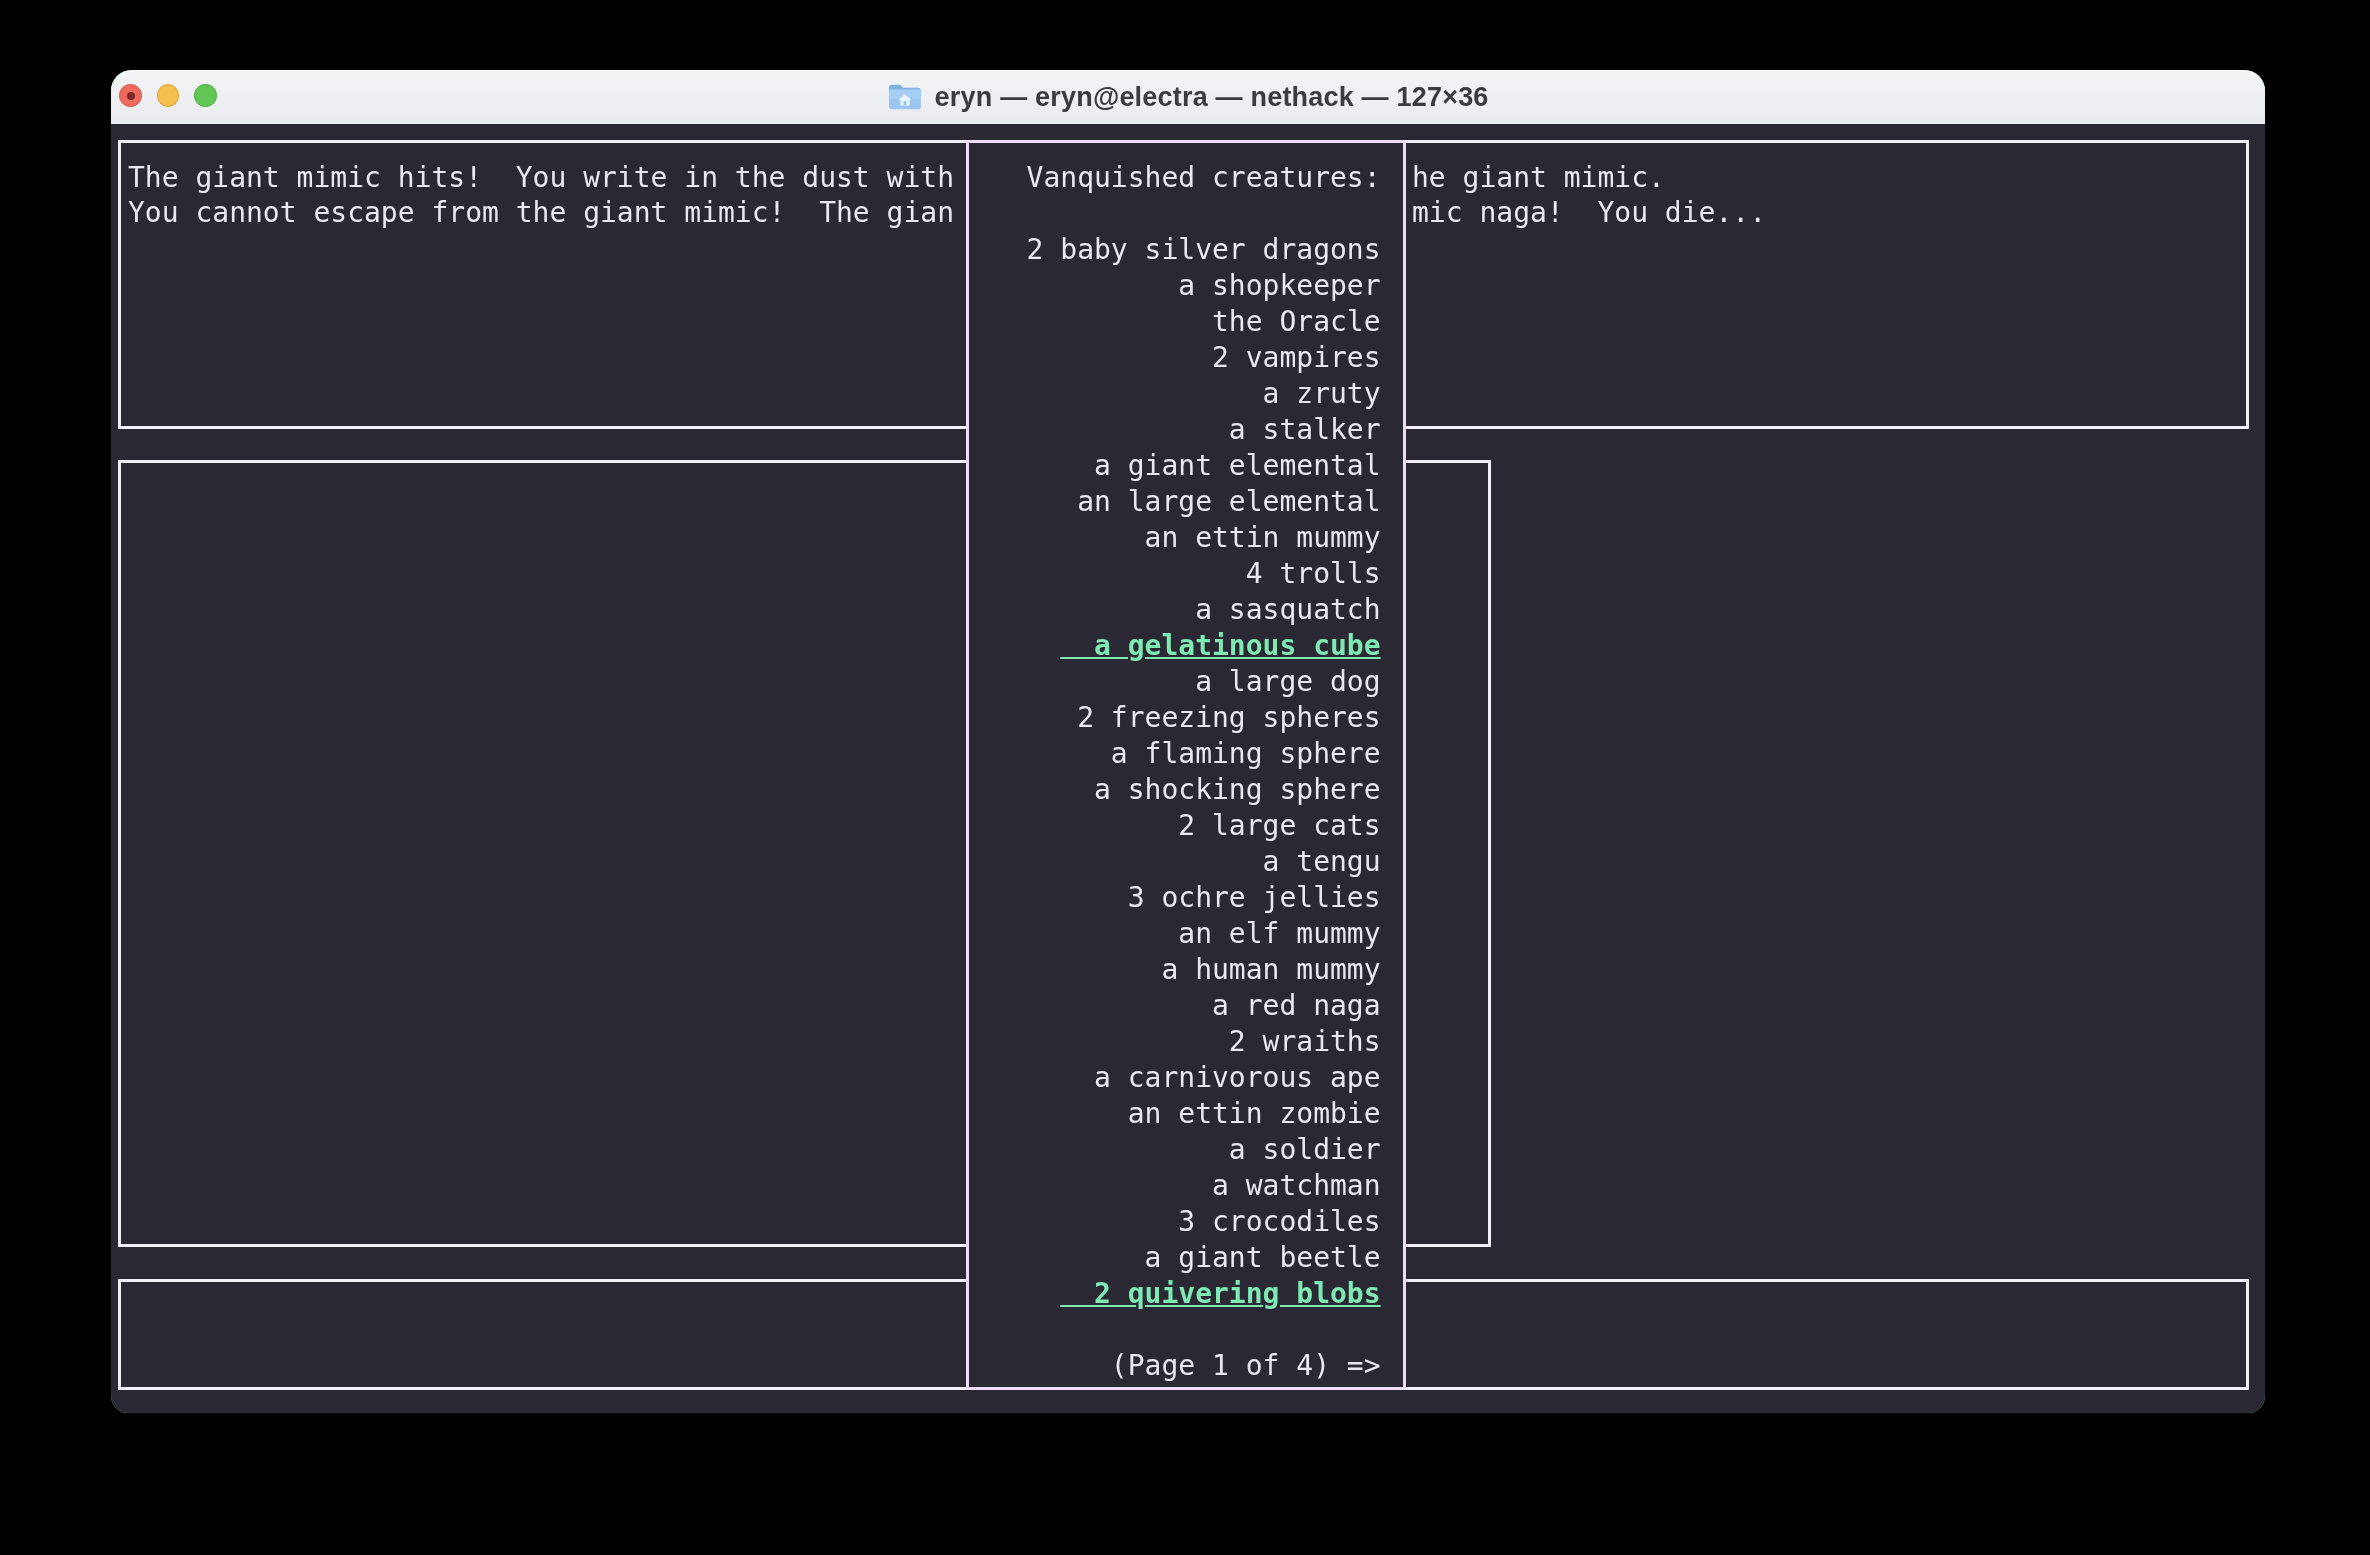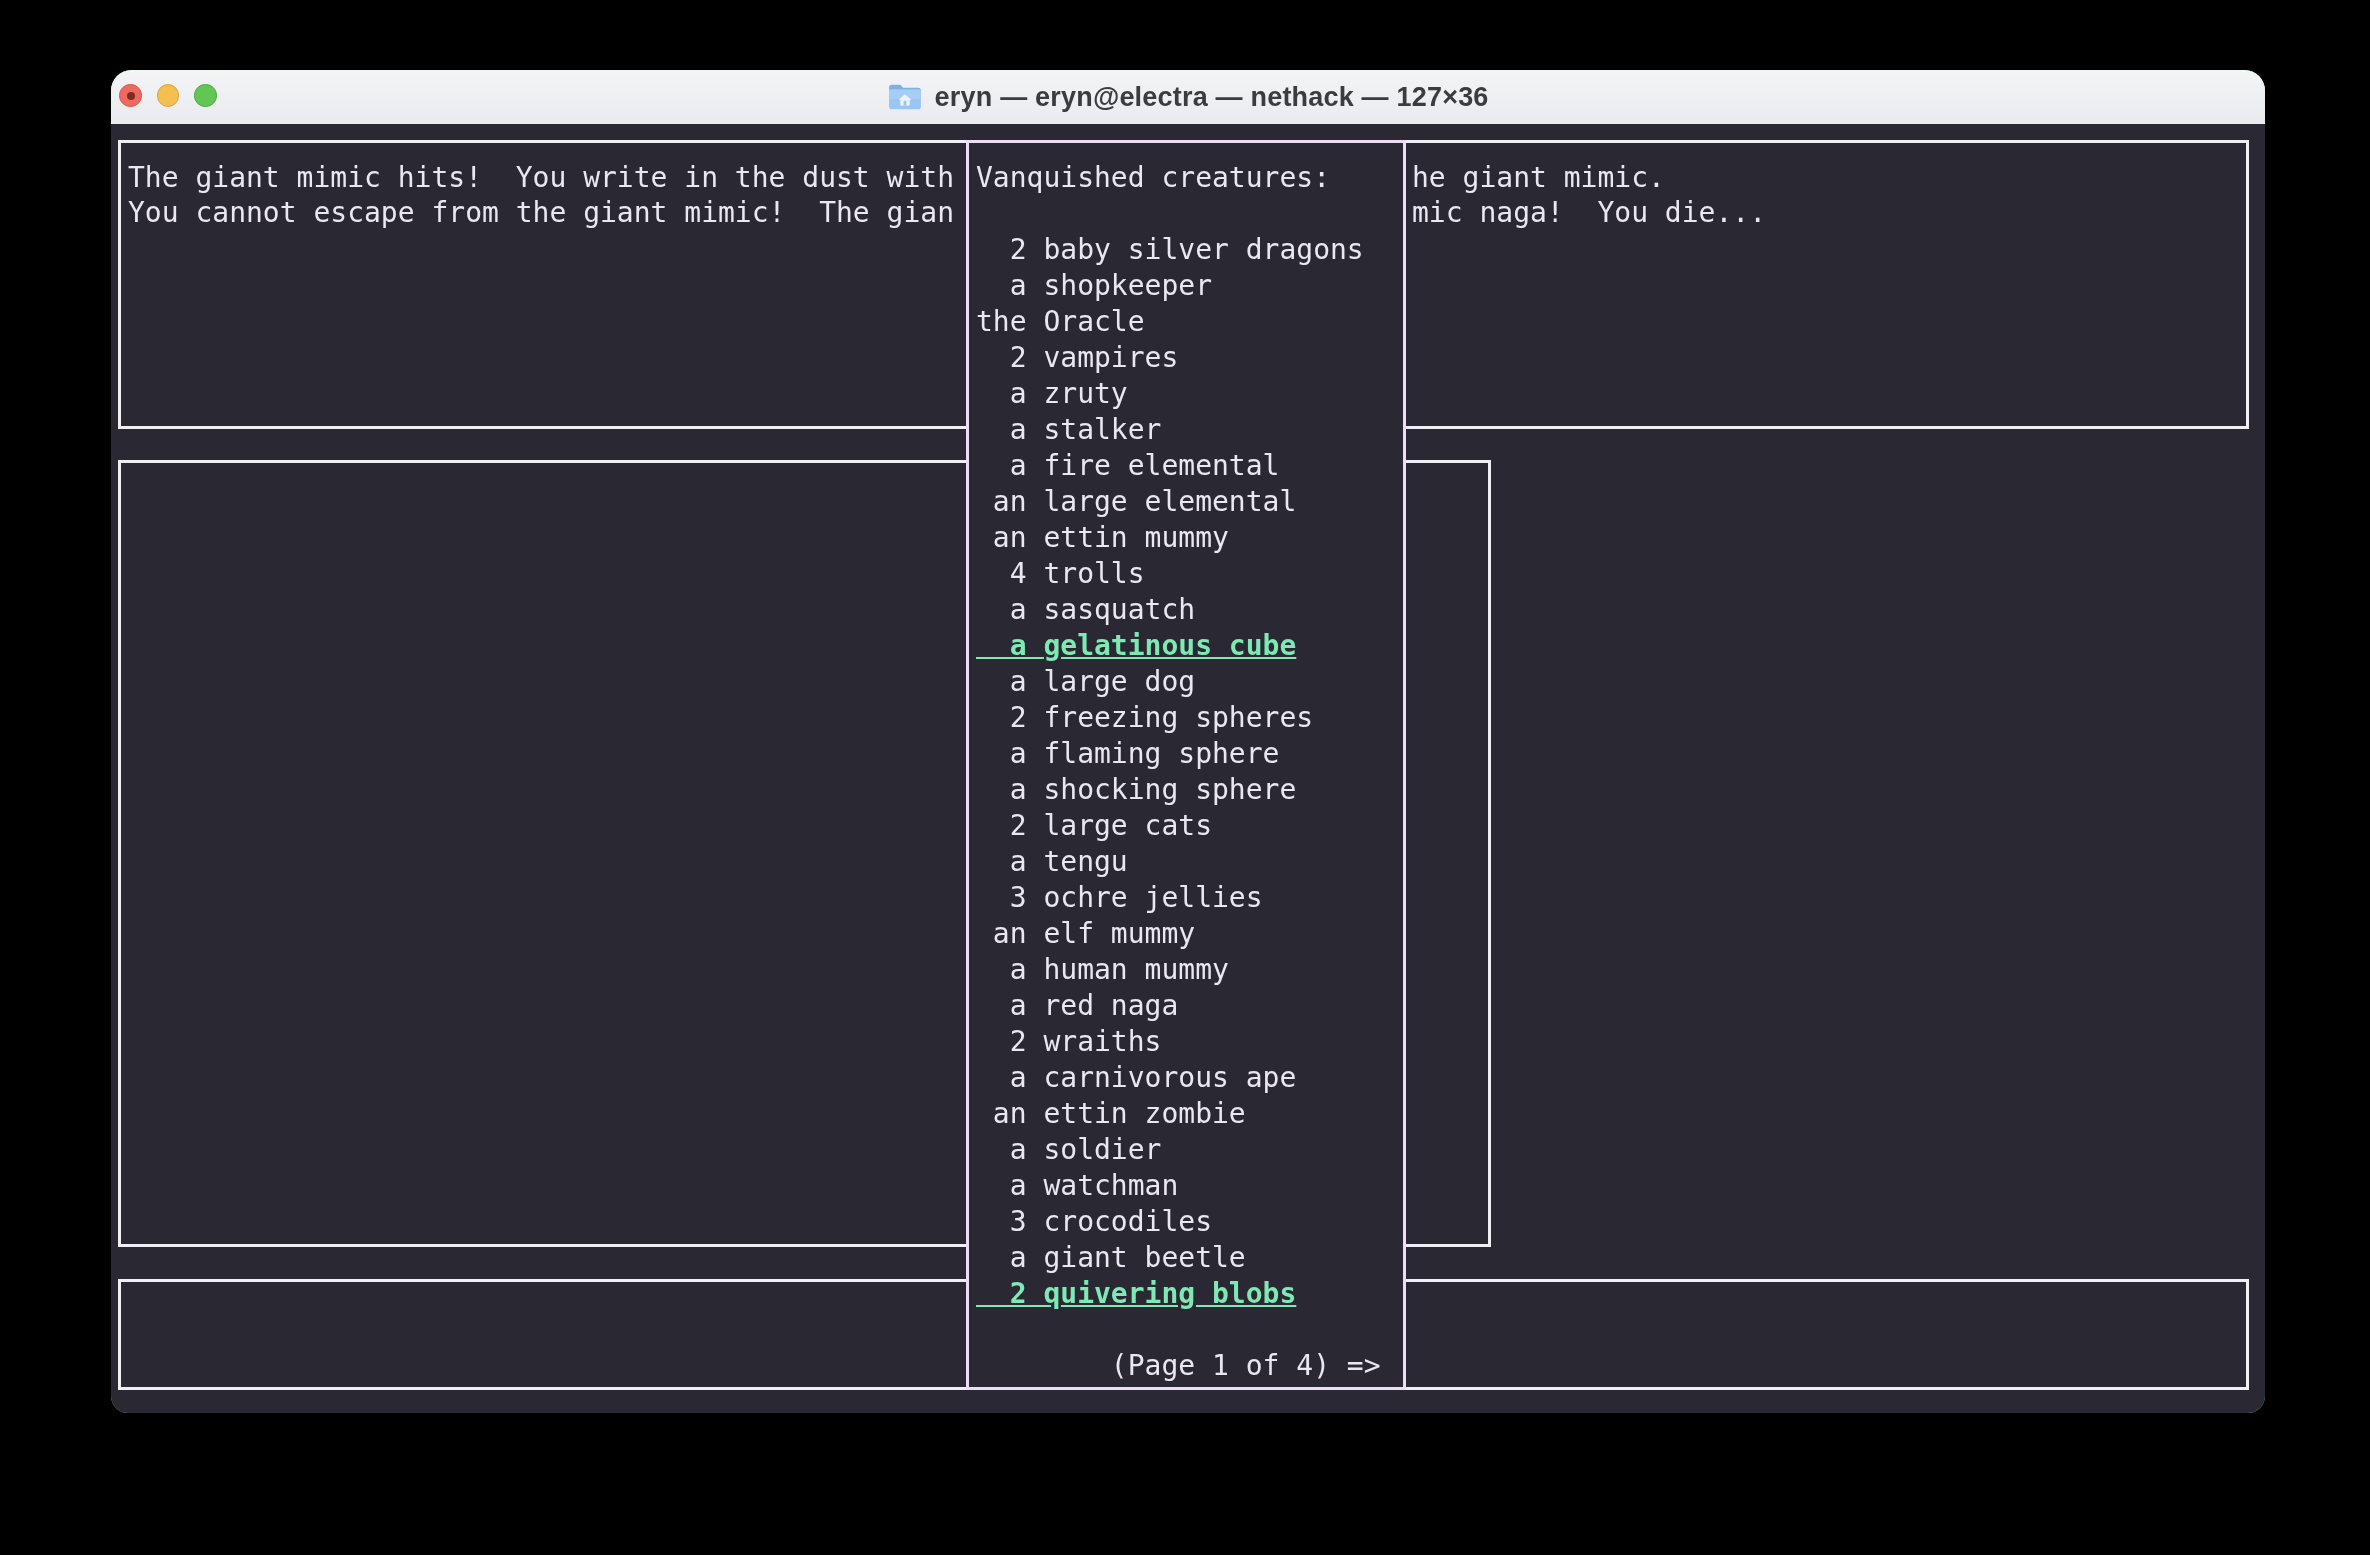--- a/index.html
+++ b/index.html
@@ -49,21 +49,21 @@
   .msgL2{left:17px;  top:71px;}
   .msgR1{left:1301px;top:36px;}
   .msgR2{left:1301px;top:71px;}
   
   .panel{
     position:absolute;left:855px;top:16px;width:440px;height:1250px;
     border:3.7px solid #eedcf4;box-sizing:border-box;
     background:#292833;z-index:4;
   }
   .panel-lines{position:absolute;left:865px;top:36px;z-index:5;}
-  .panel-lines .tl-row{white-space:pre;height:36px;line-height:36px;}
+  .panel-lines .tl-row{white-space:pre;height:36px;line-height:36px;text-align:right;}
   .panel-lines .hl{color:#7fe9b4;font-weight:bold;text-decoration:underline;}
 </style>
 </head>
 <body>
 
 <div class="window">
 
   <div class="titlebar">
     <div class="traffic">
       <span class="tl red">
@@ -98,21 +98,21 @@
     <div class="panel"></div>
     <div class="panel-lines" id="menu-lines">
         <div class="tl-row">Vanquished creatures:</div>
         <div class="tl-row"> </div>
         <div class="tl-row">  2 baby silver dragons</div>
         <div class="tl-row">  a shopkeeper</div>
         <div class="tl-row">the Oracle</div>
         <div class="tl-row">  2 vampires</div>
         <div class="tl-row">  a zruty</div>
         <div class="tl-row">  a stalker</div>
-        <div class="tl-row">  a fire elemental</div>
+        <div class="tl-row">  a giant elemental</div>
         <div class="tl-row"> an large elemental</div>
         <div class="tl-row"> an ettin mummy</div>
         <div class="tl-row">  4 trolls</div>
         <div class="tl-row">  a sasquatch</div>
         <div class="tl-row hl">  a gelatinous cube</div>
         <div class="tl-row">  a large dog</div>
         <div class="tl-row">  2 freezing spheres</div>
         <div class="tl-row">  a flaming sphere</div>
         <div class="tl-row">  a shocking sphere</div>
         <div class="tl-row">  2 large cats</div>

